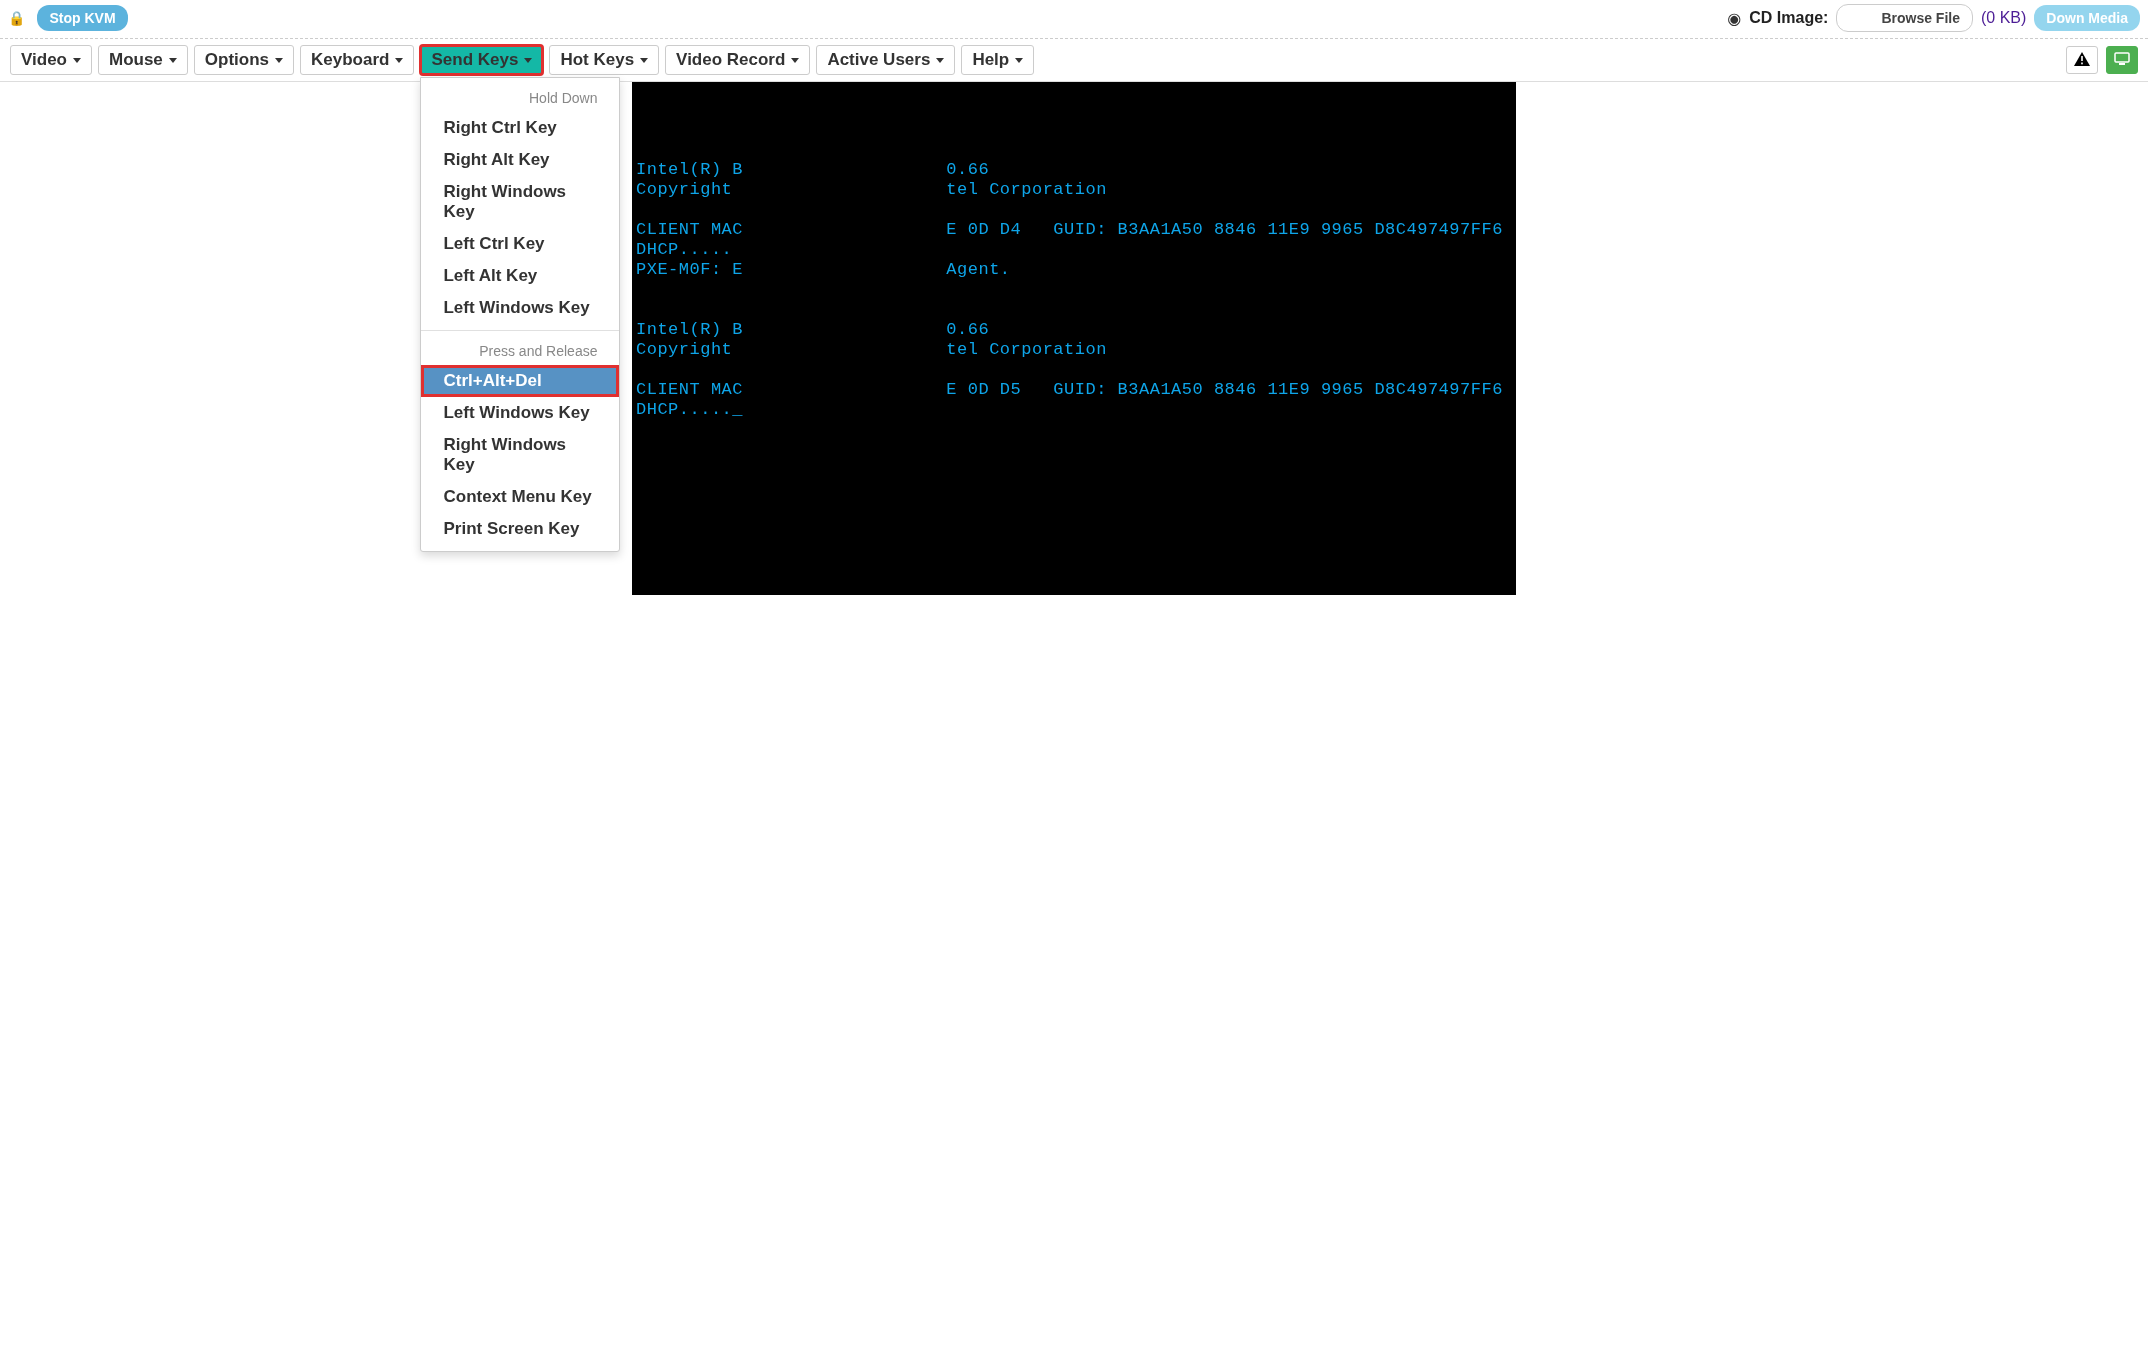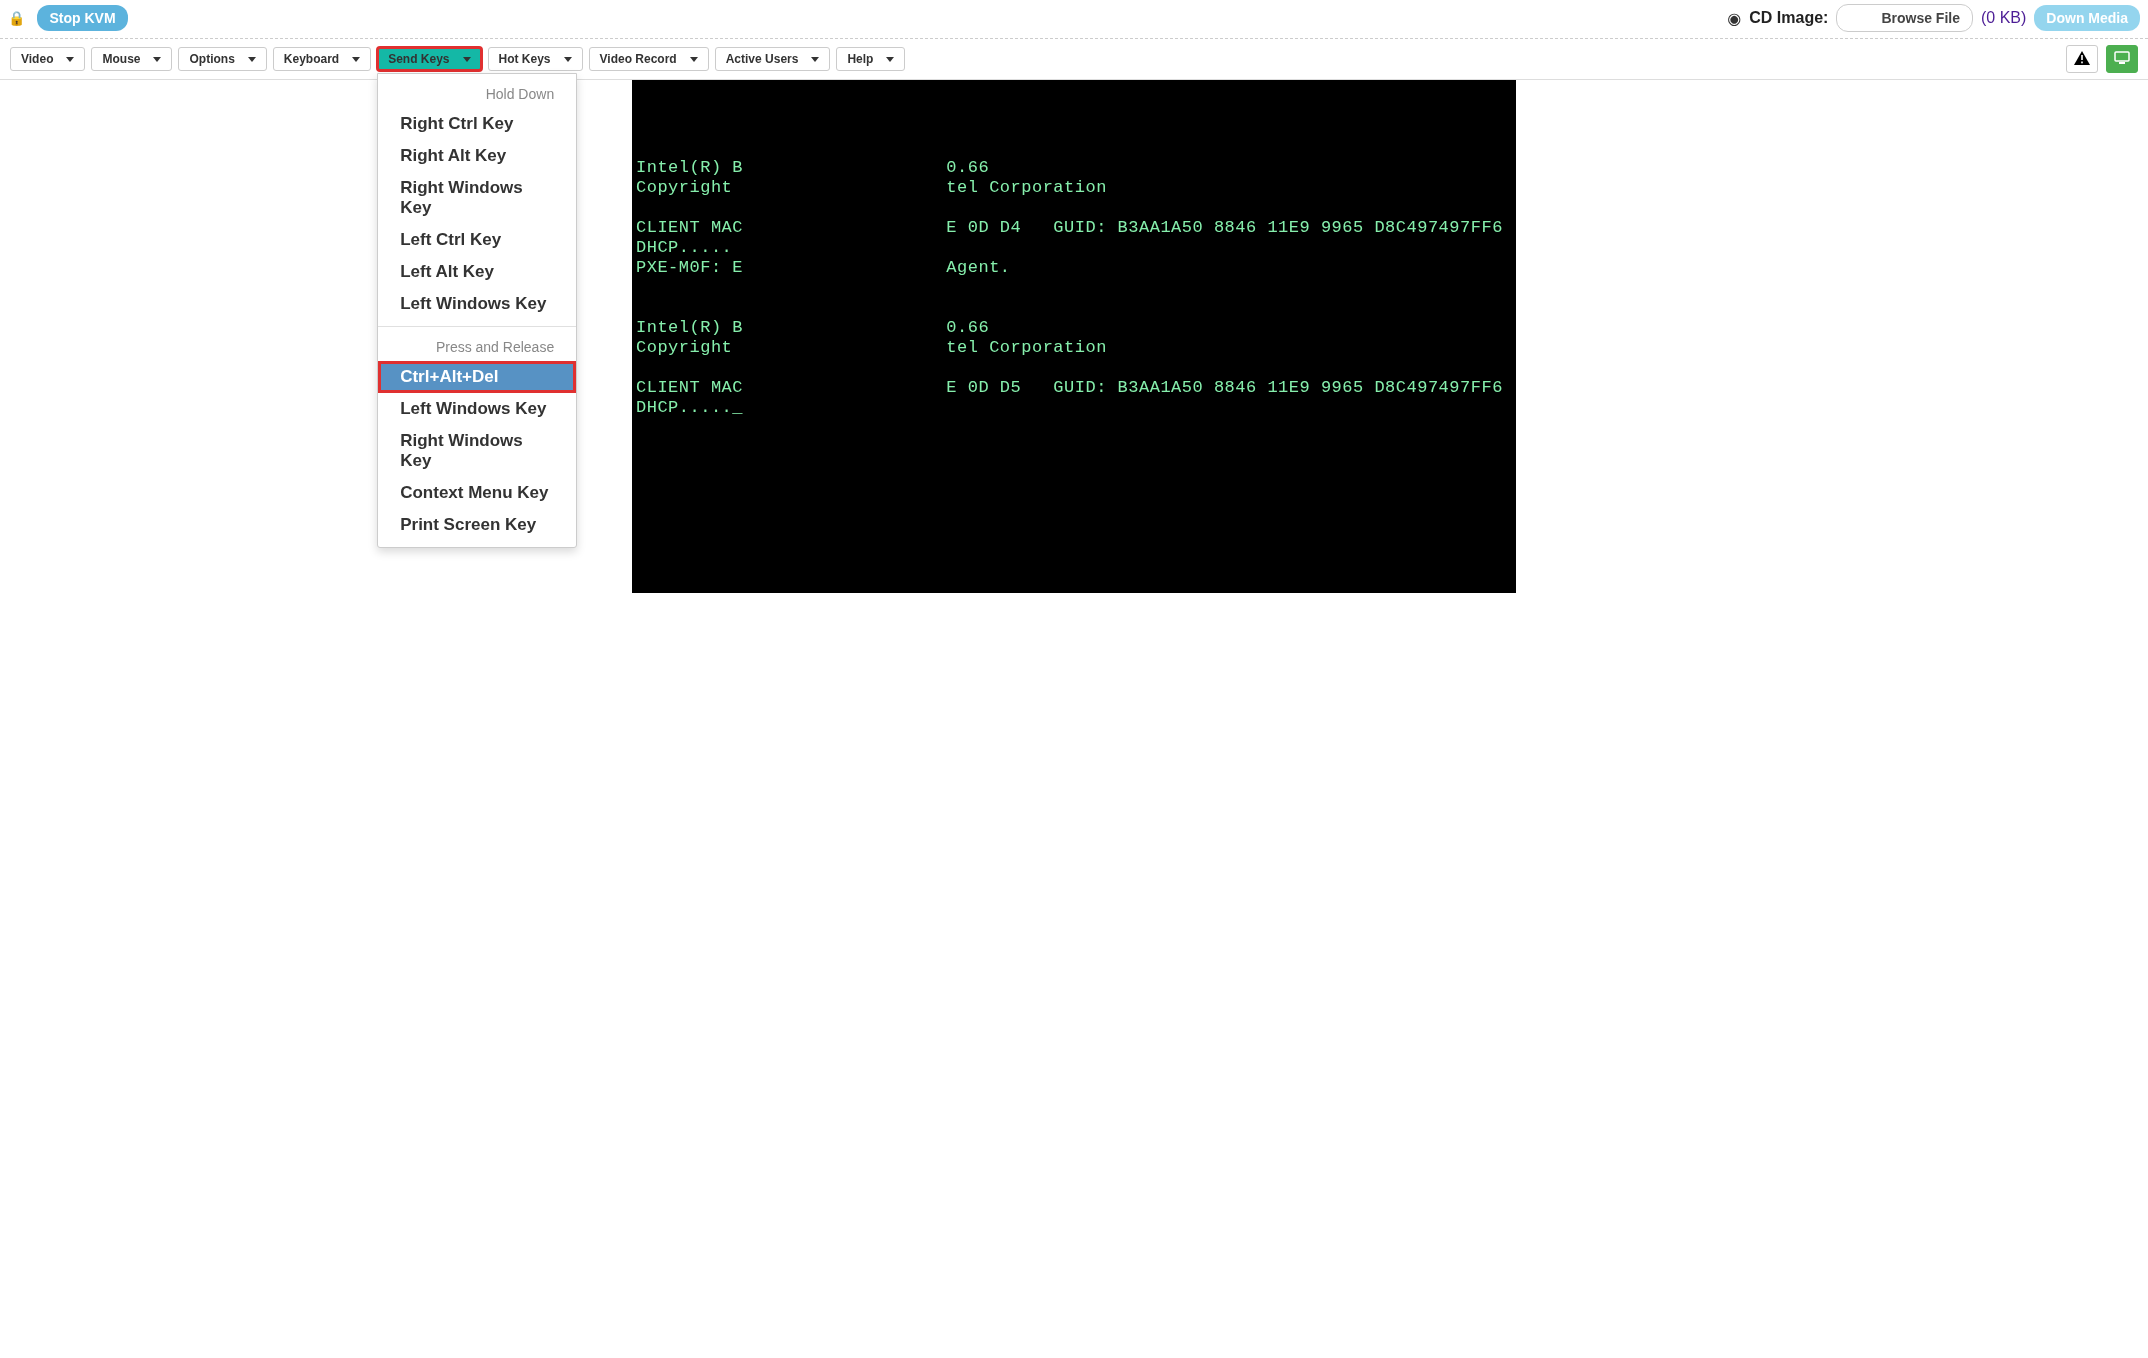--- a/index.html
+++ b/index.html
@@ -97,24 +97,24 @@
       align-items: center;
     }
     .menu-btn {
       display: inline-flex;
       align-items: center;
       padding: 4px 10px;
       border: 1px solid #ccc;
       border-radius: 3px;
       background: #fff;
       color: #333;
-      font-size: 12px;
+      font-size: 17px;
       font-weight: 600;
       cursor: pointer;
-      gap: 11px;
+      gap: 4px;
     }
     .menu-btn.active {
       background: #14b8a6;
     }
     .menu-btn.highlighted {
       outline: 3px solid #e03030;
       outline-offset: -2px;
     }
     .caret-down-icon {
       display: inline-block;
@@ -185,21 +185,21 @@
     }
     
     .console-container {
       display: flex;
       justify-content: center;
       padding: 0;
       background: #fff;
     }
     .console-screen {
       background: #000;
-      color: #86efac;
+      color: #0ea5e9;
       width: 884px;
       height: 513px;
       font-family: "Courier New", monospace;
       font-size: 17px;
       line-height: 20px;
       padding: 58px 0 0 4px;
       white-space: pre;
       letter-spacing: 0.5px;
       position: relative;
       overflow: hidden;

